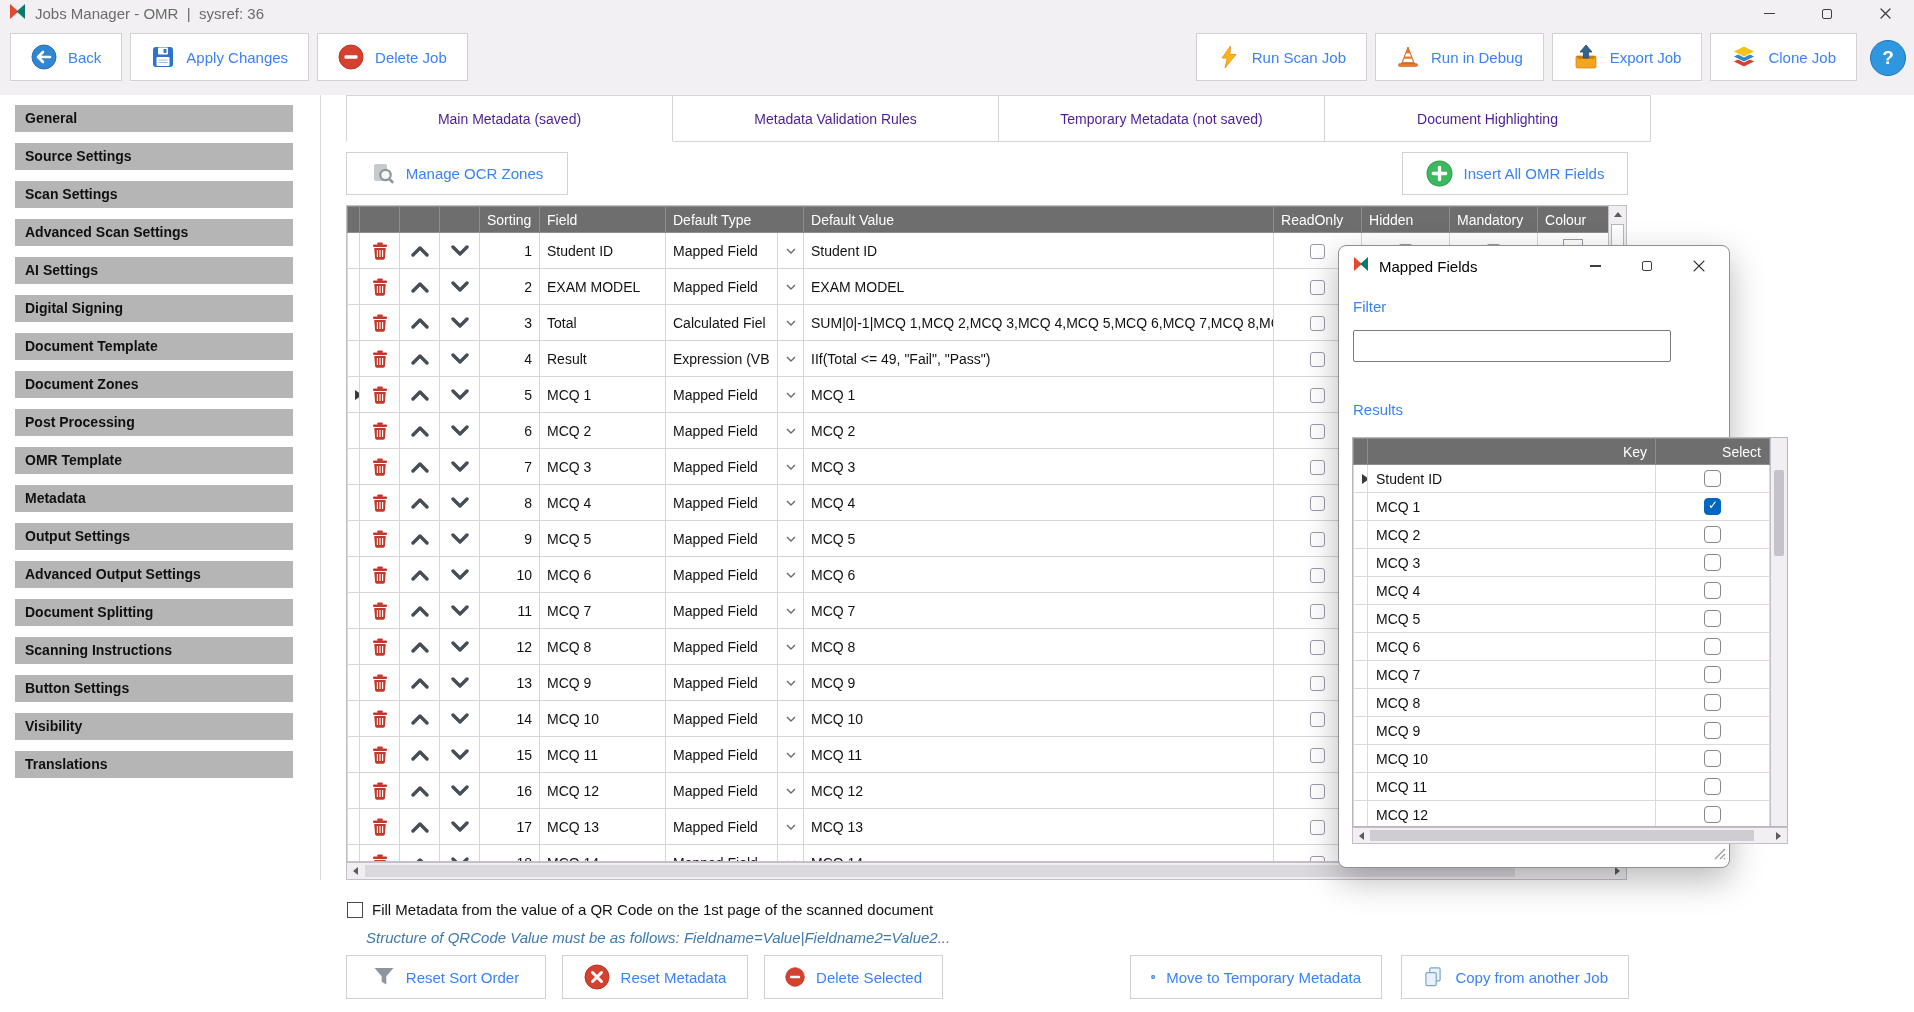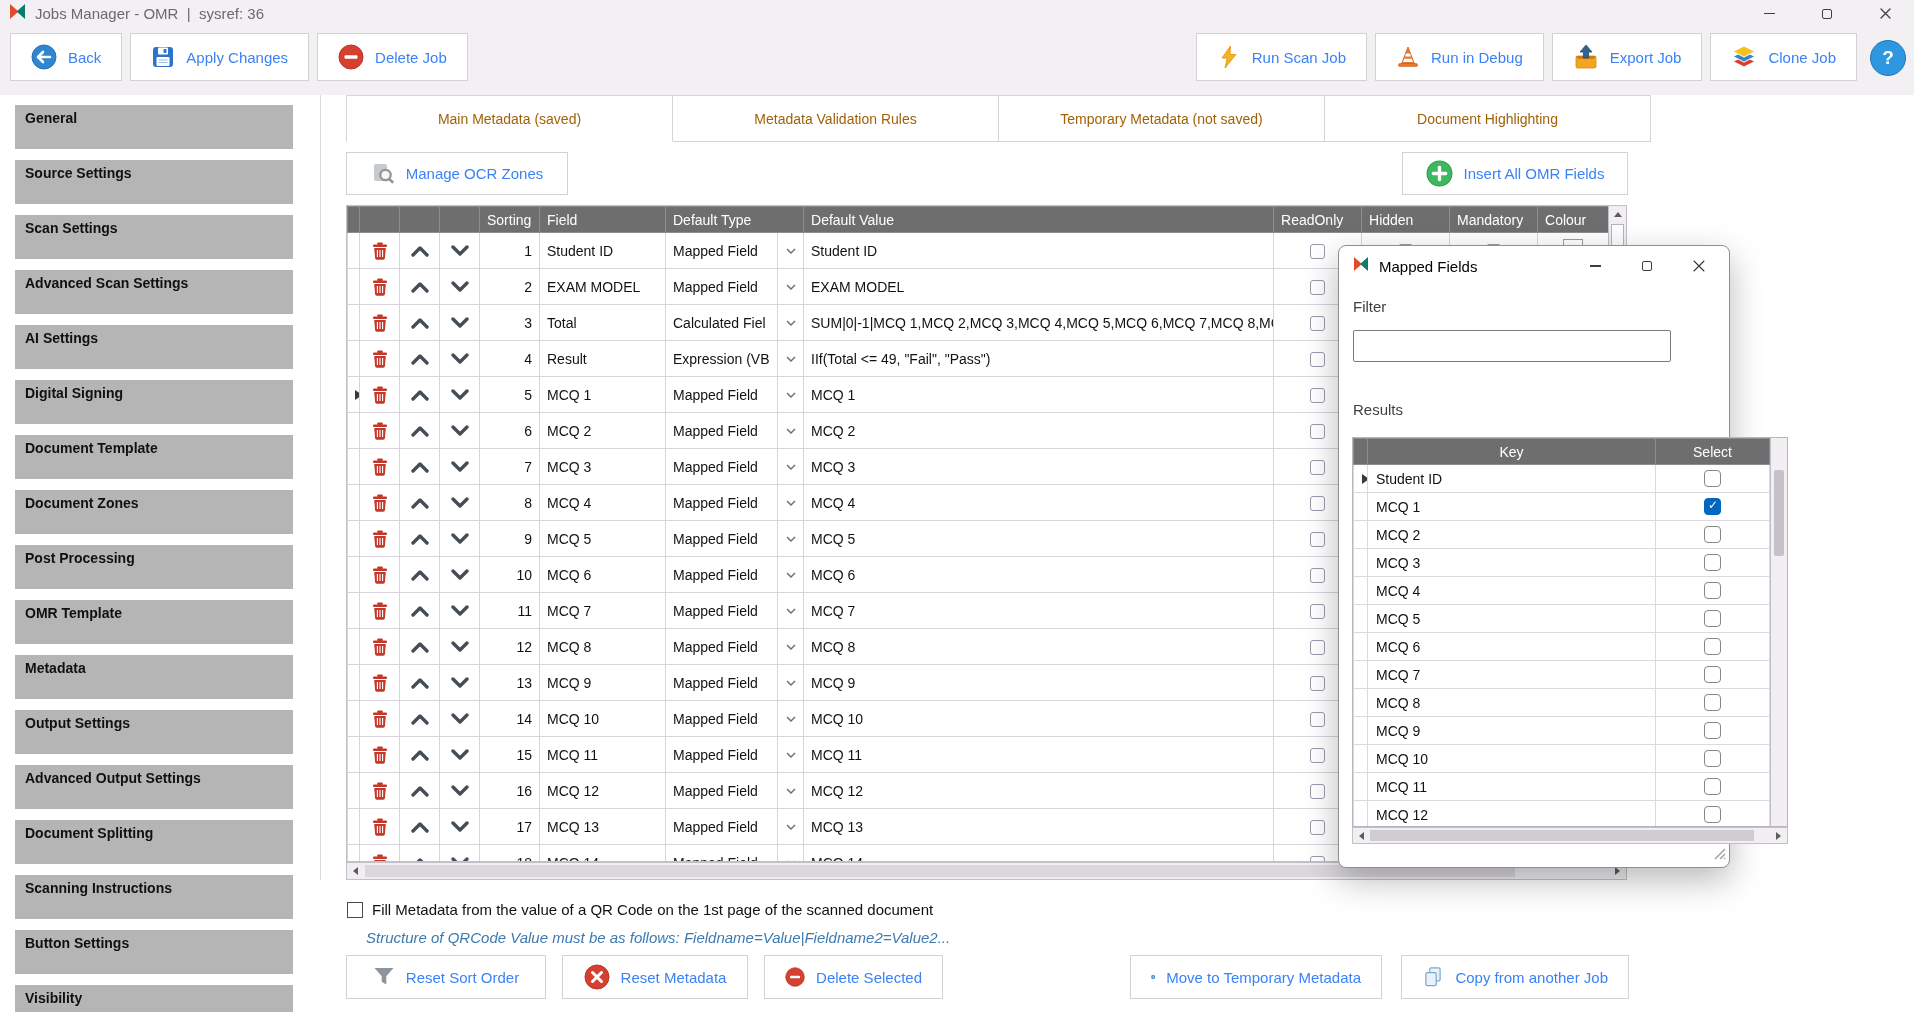--- a/index.html
+++ b/index.html
@@ -21,27 +21,27 @@
     display:flex;justify-content:space-between;padding:6px 8px 0 10px;box-sizing:border-box;}
   .tb-group{display:flex;gap:8px;align-items:flex-start;}
   .btn{display:inline-flex;align-items:center;justify-content:center;gap:11px;background:#fff;
     border:1px solid #d4d1d4;height:48px;padding:0 20px;font-size:15px;color:#3b82f6;
     box-sizing:border-box;white-space:nowrap;cursor:default;}
   .help-btn{width:34px;height:34px;border-radius:50%;background:#2f97e0;border:1px solid #2077b8;
     color:#fff;font-weight:bold;font-size:19px;display:flex;align-items:center;justify-content:center;
     margin-top:7px;margin-left:5px;}
   
   .sidebar{position:absolute;left:15px;top:105px;width:278px;display:flex;flex-direction:column;gap:11px;}
-  .side-item{height:44px;line-height:27px;background:#b5b5b5;font-weight:bold;font-size:14px;
+  .side-item{height:27px;line-height:27px;background:#b5b5b5;font-weight:bold;font-size:14px;
     color:#101010;padding-left:10px;}
   .panel-sep{position:absolute;left:320px;top:95px;height:785px;border-left:1px solid #dcd9dc;}
   
   .tabs{position:absolute;left:346px;top:95px;width:1305px;height:47px;display:flex;}
   .tab{flex:1;border:1px solid #d7d4d7;border-left-width:0;display:flex;align-items:center;
-    justify-content:center;font-size:14px;color:#a16207;background:#fff;box-sizing:border-box;}
+    justify-content:center;font-size:14px;color:#4c1d95;background:#fff;box-sizing:border-box;}
   .tab:first-child{border-left-width:1px;}
   .tab.active{border-bottom-color:#fff;}
   
   .action-manage{position:absolute;left:346px;top:152px;width:222px;height:43px;}
   .action-insert{position:absolute;left:1402px;top:152px;width:226px;height:43px;}
   
   .grid-wrap{position:absolute;left:346px;top:205px;width:1281px;height:657px;border:1px solid #c3bec7;
     box-sizing:border-box;overflow:hidden;background:#fff;}
   table.grid{border-collapse:collapse;table-layout:fixed;width:1261px;}
   table.grid th{background:#6e6e6e;color:#fff;font-weight:normal;font-size:14px;height:26px;
@@ -84,31 +84,31 @@
   .footer-right{position:absolute;left:1130px;top:955px;display:flex;gap:19px;}
   .footer-left .btn,.footer-right .btn{height:44px;}
   .w-rso{width:200px;}.w-rm{width:186px;}.w-ds{width:179px;}.w-mv{width:252px;}.w-cp{width:228px;}
   
   .dialog{position:absolute;left:1338px;top:245px;width:392px;height:623px;background:#fff;
     border:1px solid #8f8f8f;border-radius:8px;box-shadow:0 12px 34px rgba(0,0,0,.28);z-index:10;box-sizing:border-box;}
   .dlg-title{height:40px;display:flex;align-items:center;padding:0 4px 0 14px;}
   .dlg-title .t{font-size:15px;color:#000;margin-left:10px;}
   .dlg-controls{margin-left:auto;display:flex;}
   .dlg-btn{width:52px;height:36px;display:flex;align-items:center;justify-content:center;}
-  .dlg-label{position:absolute;left:14px;font-size:15px;color:#404040;}
+  .dlg-label{position:absolute;left:14px;font-size:15px;color:#3b82f6;}
   .dlg-filter-label{top:52px;}
   .dlg-results-label{top:155px;}
   .dlg-input{position:absolute;left:14px;top:84px;width:318px;height:32px;border:1px solid #7a7a7a;
     border-radius:2px;background:#fff;font:inherit;font-size:15px;padding:0 7px;box-sizing:border-box;}
   .dlg-grid{position:absolute;left:13px;top:191px;width:436px;height:390px;border:1px solid #b9b4be;
     box-sizing:border-box;overflow:hidden;background:#fff;}
   table.dgrid{border-collapse:collapse;table-layout:fixed;width:416px;}
   col.dcol-gutter{width:14px;}col.dcol-key{width:288px;}col.dcol-select{width:114px;}
   table.dgrid th{background:#6e6e6e;color:#fff;font-weight:normal;font-size:14px;height:26px;
-    padding:0 8px;text-align:center;border:1px solid #8d8d8d;box-sizing:border-box;}
+    padding:0 8px;text-align:right;border:1px solid #8d8d8d;box-sizing:border-box;}
   table.dgrid td{height:28px;border:1px solid #dcd7e0;font-size:14px;color:#121212;padding:0 8px;
     overflow:hidden;white-space:nowrap;box-sizing:border-box;background:#fff;}
   td.d-gutter{padding:0;text-align:center;background:#efedef;}
   td.d-select{text-align:center;padding:0;}
   tr.cur td{border-top:1px dotted #555;border-bottom:1px dotted #555;}
   .dcb{display:inline-block;width:17px;height:17px;border:1.6px solid #878787;border-radius:4px;
     background:#fff;box-sizing:border-box;position:relative;vertical-align:middle;}
   .dcb.on{background:#0067c0;border-color:#0067c0;}
   .dcb.on::after{content:"✓";position:absolute;left:3px;top:-1px;color:#fff;font-size:12px;font-weight:bold;}
   .dlg-vscroll{position:absolute;right:0;top:0;width:17px;height:388px;background:#f1eff2;border-left:1px solid #c3bec7;box-sizing:border-box;}

